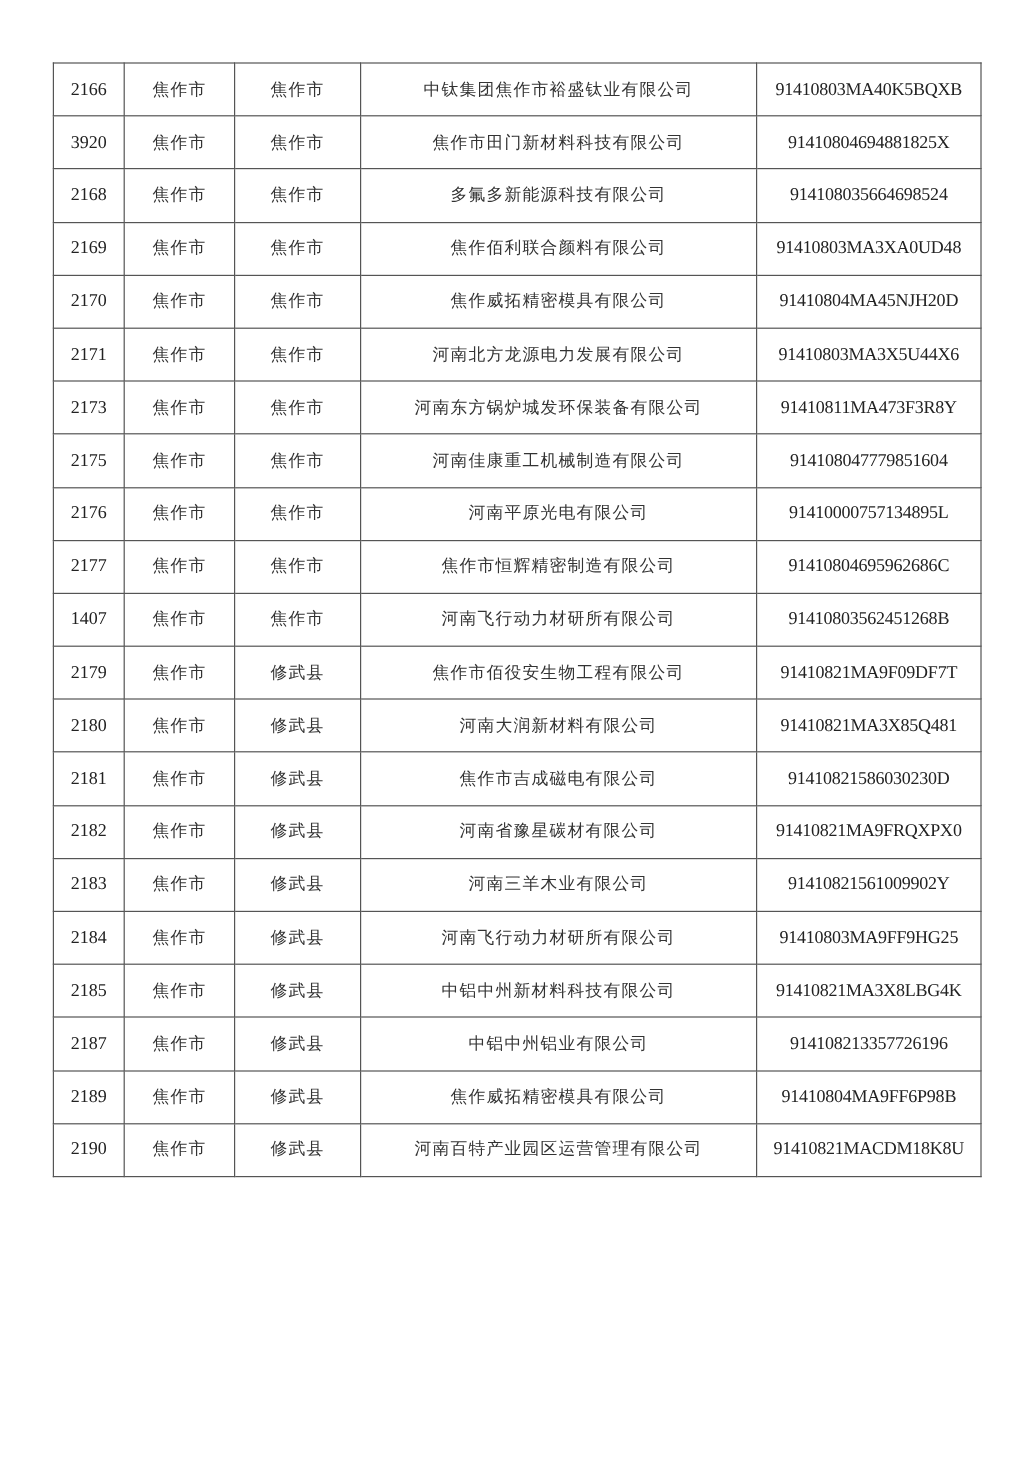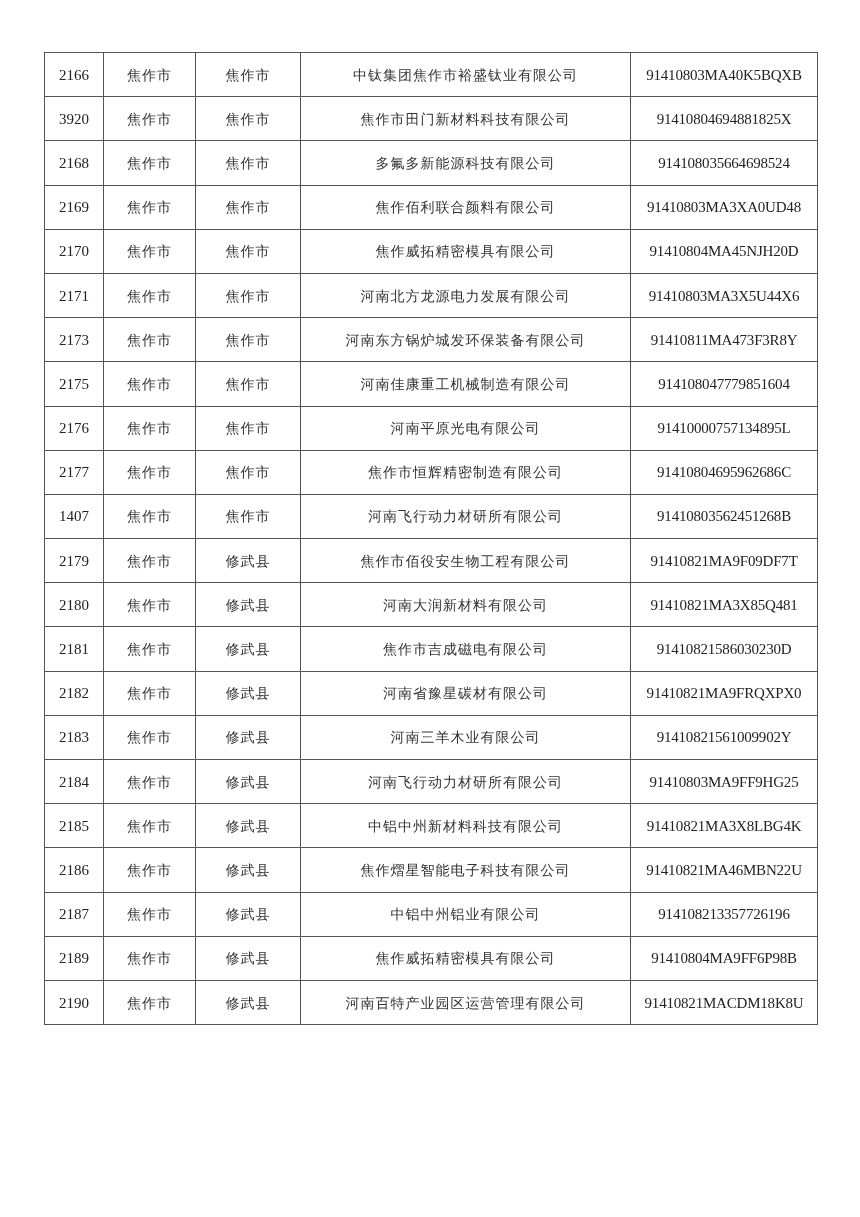--- a/index.html
+++ b/index.html
@@ -145,27 +145,20 @@
         <td class="code">91410803MA9FF9HG25</td>
       </tr>
       <tr>
         <td class="num">2185</td>
         <td class="cn">焦作市</td>
         <td class="cn">修武县</td>
         <td class="cn">中铝中州新材料科技有限公司</td>
         <td class="code">91410821MA3X8LBG4K</td>
       </tr>
       <tr>
-        <td class="num">2186</td>
-        <td class="cn">焦作市</td>
-        <td class="cn">修武县</td>
-        <td class="cn">焦作熠星智能电子科技有限公司</td>
-        <td class="code">91410821MA46MBN22U</td>
-      </tr>
-      <tr>
         <td class="num">2187</td>
         <td class="cn">焦作市</td>
         <td class="cn">修武县</td>
         <td class="cn">中铝中州铝业有限公司</td>
         <td class="code">914108213357726196</td>
       </tr>
       <tr>
         <td class="num">2189</td>
         <td class="cn">焦作市</td>
         <td class="cn">修武县</td>

